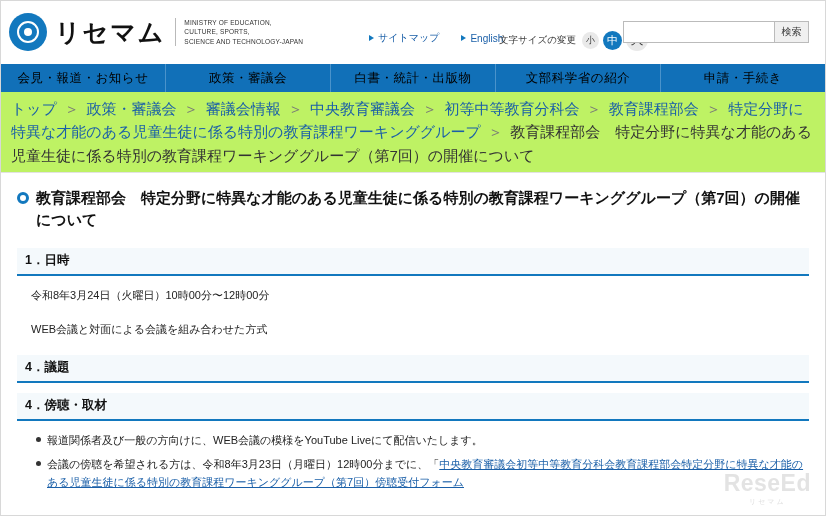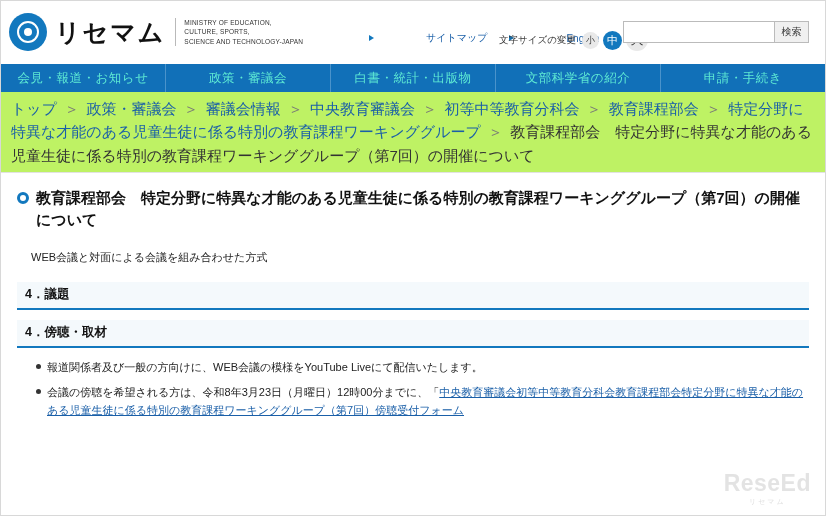--- a/index.html
+++ b/index.html
@@ -106,21 +106,20 @@
     left: -440px;
     top: 30px;
   }
   .util-link {
     display: flex;
     align-items: center;
     font-size: 10px;
     color: #1a5fa8;
     margin-right: 22px;
     white-space: nowrap;
-    gap: 48px;
   }
   .util-link .tri {
     width: 0;
     height: 0;
     border-left: 5px solid #1278be;
     border-top: 3.5px solid transparent;
     border-bottom: 3.5px solid transparent;
     margin-right: 4px;
   }
   .fontsize-box {
@@ -193,21 +192,21 @@
 
   
   .gnav {
     display: flex;
     background: #1170b8;
     height: 28px;
     align-items: stretch;
   }
   .gnav-item {
     flex: 1;
-    color: #5eead4;
+    color: #000000;
     font-size: 12.5px;
     display: flex;
     align-items: center;
     justify-content: center;
     border-right: 1px solid #4a93cb;
     white-space: nowrap;
     letter-spacing: 0.5px;
   }
   .gnav-item:last-child { border-right: none; }
 
@@ -388,20 +387,24 @@
     <span class="cur">教育課程部会　特定分野に特異な才能のある児童生徒に係る特別の教育課程ワーキンググループ（第7回）の開催について</span>
   </div>
 
   <div class="content">
 
     <div class="page-title">
       <span class="title-bullet"></span>
       <span>教育課程部会　特定分野に特異な才能のある児童生徒に係る特別の教育課程ワーキンググループ（第7回）の開催について</span>
     </div>
 
+    <div class="sec">
+      <div class="sec-head">1．日時</div>
+      <div class="sec-body">令和8年3月24日（火曜日）10時00分〜12時00分</div>
+    </div>
 
     <div class="sec">
       <div class="sec-body">WEB会議と対面による会議を組み合わせた方式</div>
     </div>
 
     <div class="sec">
       <div class="sec-head">4．議題</div>
     </div>
 
     <div class="sec">

